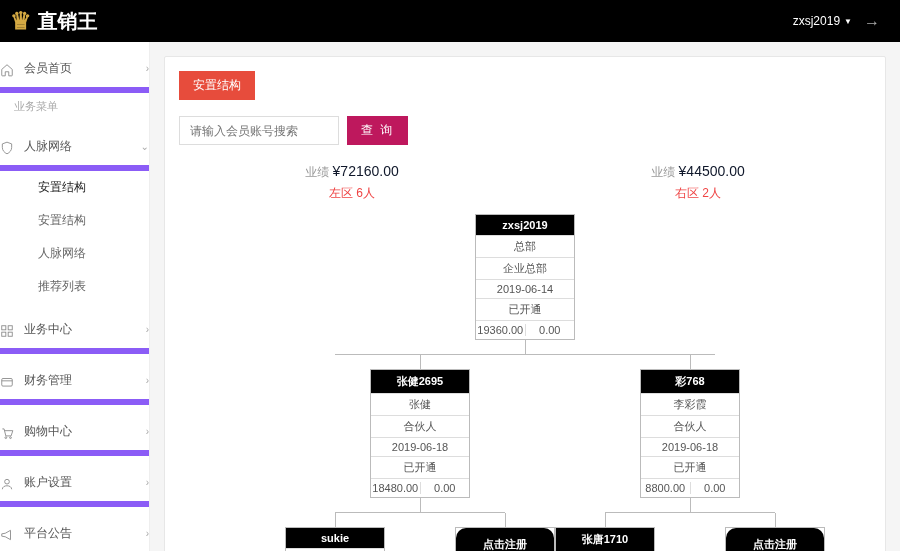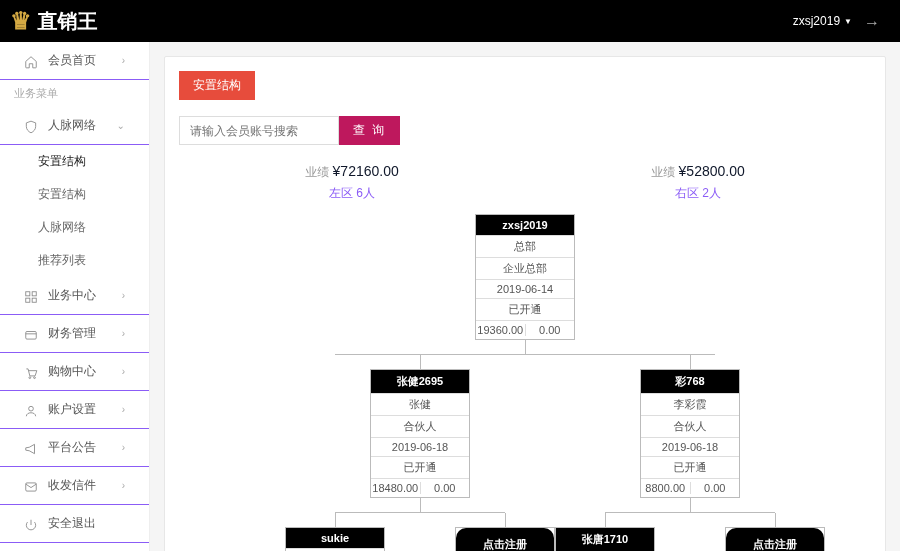--- a/index.html
+++ b/index.html
@@ -12,40 +12,40 @@
 .user-menu { color: #fff; font-size: 12px; display: flex; align-items: center; gap: 4px; cursor: pointer; }
 .user-menu .caret { font-size: 8px; }
 .user-menu .arrow { margin-left: 8px; font-size: 16px; color: #aaa; }
 
 
 .layout { display: flex; min-height: calc(100vh - 42px); }
 .sidebar { width: 150px; background: #fff; border-right: 1px solid #eee; }
 .content { flex: 1; padding: 14px; min-width: 0; }
 
 
-.nav-item { display: flex; align-items: center; padding: 10px 24px; cursor: pointer; color: #555; border-bottom: 1px solid #8b5cf6; position: relative; }
+.nav-item { display: flex; align-items: center; padding: 10px 0; cursor: pointer; color: #555; border-bottom: 6px solid #8b5cf6; position: relative; margin-top: 8px; }
 .nav-item .icon { width: 16px; margin-right: 8px; color: #888; font-size: 14px; }
 .nav-item .chev { margin-left: auto; font-size: 10px; color: #aaa; }
 .nav-cat { padding: 6px 14px; font-size: 11px; color: #aaa; }
 .sub-item { padding: 8px 14px 8px 38px; cursor: pointer; color: #666; font-size: 12px; }
 .sub-item.active { color: #222; }
 
 
 .card { background: #fff; border: 1px solid #e7e7e7; border-radius: 2px; padding: 14px; }
 .btn-red { background: #e74c3c; color: #fff; border: none; padding: 6px 14px; font-size: 12px; cursor: pointer; }
-.search-row { margin-top: 16px; display: flex; }
+.search-row { margin-top: 16px; display: flex; gap: 8px; }
 .search-input { border: 1px solid #ddd; padding: 6px 10px; font-size: 12px; width: 160px; }
 .btn-blue { background: #be185d; color: #fff; border: none; padding: 6px 14px; font-size: 12px; cursor: pointer; letter-spacing: 2px; }
 
 
 .stats { display: flex; margin-top: 18px; }
 .stat-col { flex: 1; text-align: center; }
 .stat-top { font-size: 12px; color: #999; }
 .stat-amt { color: #0f172a; font-size: 14px; }
-.stat-sub { color: #8b5cf6; margin-top: 4px; }
+.stat-sub { color: #ef4444; margin-top: 4px; }
 
 
 .tree-wrap { margin-top: 12px; overflow-x: auto; padding-bottom: 10px; }
 .tree { display: flex; flex-direction: column; align-items: center; }
 .node { border: 1px solid #bbb; background: #fff; font-size: 11px; width: 100px; text-align: center; }
 .node .hd { background: #000; color: #fff; padding: 4px 0; font-weight: bold; font-size: 11px; }
 .node .row { border-top: 1px solid #ddd; padding: 3px 0; color: #555; }
 .node .row.split { display: flex; }
 .node .row.split > span { flex: 1; }
 .node .row.split > span:first-child { border-right: 1px solid #ddd; }
@@ -163,21 +163,21 @@
         <input class="search-input" placeholder="请输入会员账号搜索" style="">
         <button class="btn-blue">查 询</button>
       </div>
 
       <div class="stats">
         <div class="stat-col">
           <div class="stat-top"><span>业绩</span> <span class="stat-amt">¥72160.00</span></div>
           <div class="stat-sub">左区 6人</div>
         </div>
         <div class="stat-col">
-          <div class="stat-top"><span>业绩</span> <span class="stat-amt">¥52800.00</span></div>
+          <div class="stat-top"><span>业绩</span> <span class="stat-amt">¥44500.00</span></div>
           <div class="stat-sub">右区 2人</div>
         </div>
       </div>
 
       <div class="tree-wrap">
         <div class="tree" id="tree">
             <div class="node">
               <div class="hd">zxsj2019</div>
               <div class="row">总部</div>
               <div class="row">企业总部</div>

